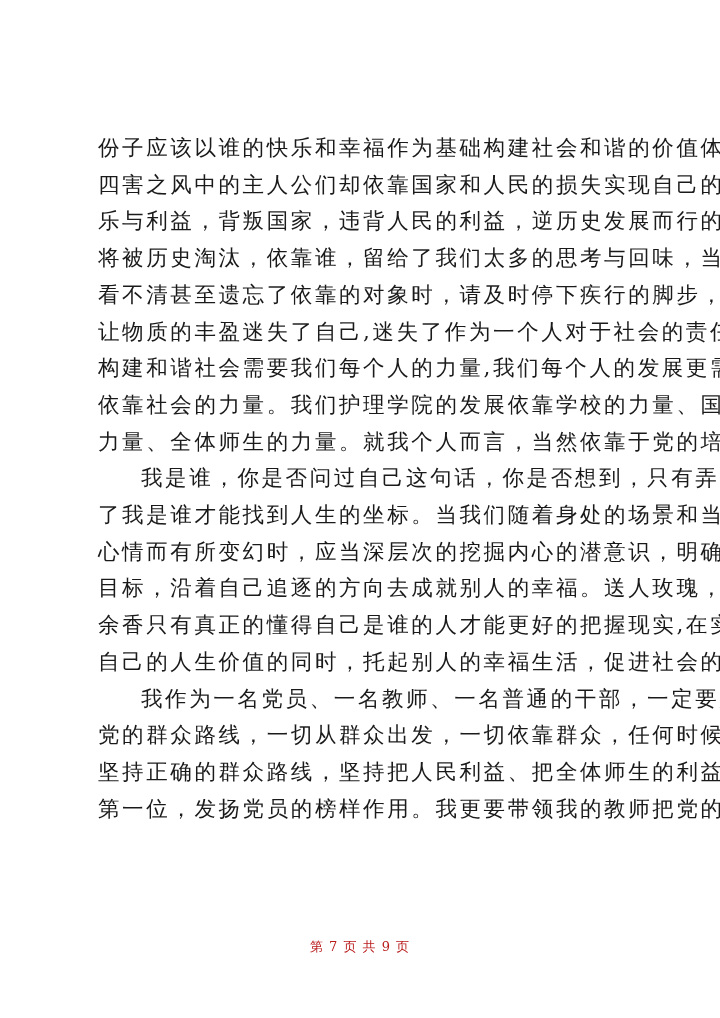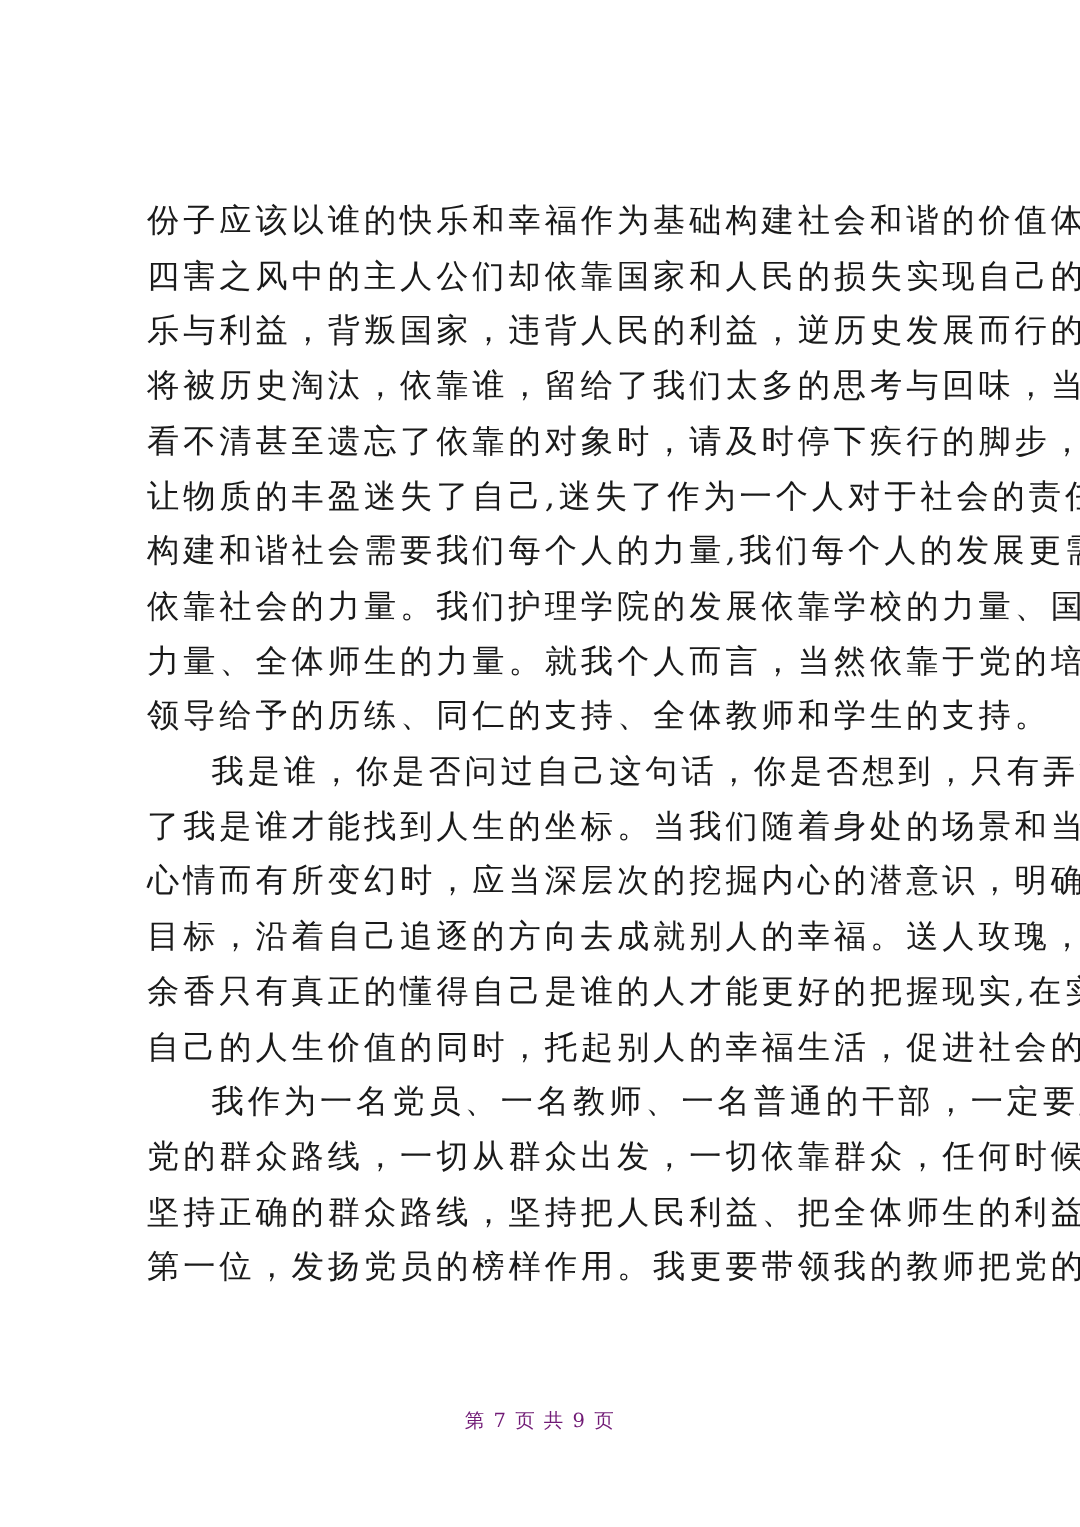--- a/index.html
+++ b/index.html
@@ -12,39 +12,38 @@
       font-family: "DejaVu Serif", serif;
       font-size: 21.5px;
       line-height: 36.7px;
       color: #1a1a1a;
       letter-spacing: 2.6px;
     }
     .para { margin: 0; text-align: justify; text-align-last: left; }
     .line { display: block; white-space: nowrap; }
     .footer {
       position: absolute; left: 0; width: 720px; top: 938px; text-align: center;
-      font-family: "DejaVu Serif", serif; font-size: 13px; color: #701a75; letter-spacing: 1px;
+      font-family: "DejaVu Serif", serif; font-size: 13px; color: #b91c1c; letter-spacing: 1px;
     }
   </style>
 </head>
 <body>
 
 <div class="page">
   <div class="content">
     <div class="para">
       <span class="line">份子应该以谁的快乐和幸福作为基础构建社会和谐的价值体系。</span>
       <span class="line">四害之风中的主人公们却依靠国家和人民的损失实现自己的享</span>
       <span class="line">乐与利益，背叛国家，违背人民的利益，逆历史发展而行的人终</span>
       <span class="line">将被历史淘汰，依靠谁，留给了我们太多的思考与回味，当我们</span>
       <span class="line">看不清甚至遗忘了依靠的对象时，请及时停下疾行的脚步，不要</span>
       <span class="line">让物质的丰盈迷失了自己,迷失了作为一个人对于社会的责任感。</span>
       <span class="line">构建和谐社会需要我们每个人的力量,我们每个人的发展更需要</span>
       <span class="line">依靠社会的力量。我们护理学院的发展依靠学校的力量、国家的</span>
       <span class="line">力量、全体师生的力量。就我个人而言，当然依靠于党的培养、</span>
-      <span class="line">领导给予的历练、同仁的支持、全体教师和学生的支持。</span>
     </div>
     <div class="para">
       <span class="line" style="text-indent:2em">我是谁，你是否问过自己这句话，你是否想到，只有弄清楚</span>
       <span class="line">了我是谁才能找到人生的坐标。当我们随着身处的场景和当时的</span>
       <span class="line">心情而有所变幻时，应当深层次的挖掘内心的潜意识，明确人生</span>
       <span class="line">目标，沿着自己追逐的方向去成就别人的幸福。送人玫瑰，手有</span>
       <span class="line">余香只有真正的懂得自己是谁的人才能更好的把握现实,在实现</span>
       <span class="line">自己的人生价值的同时，托起别人的幸福生活，促进社会的和谐</span>
     </div>
     <div class="para">

